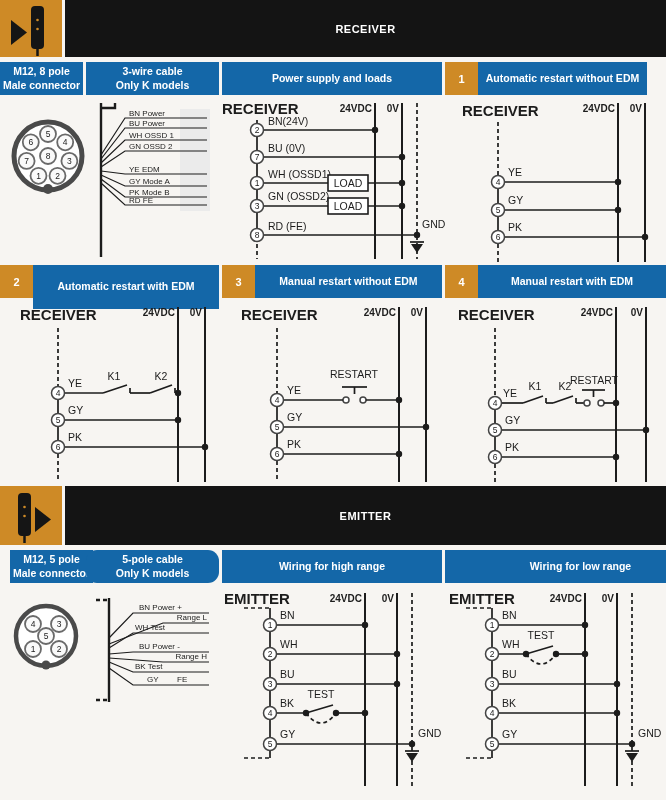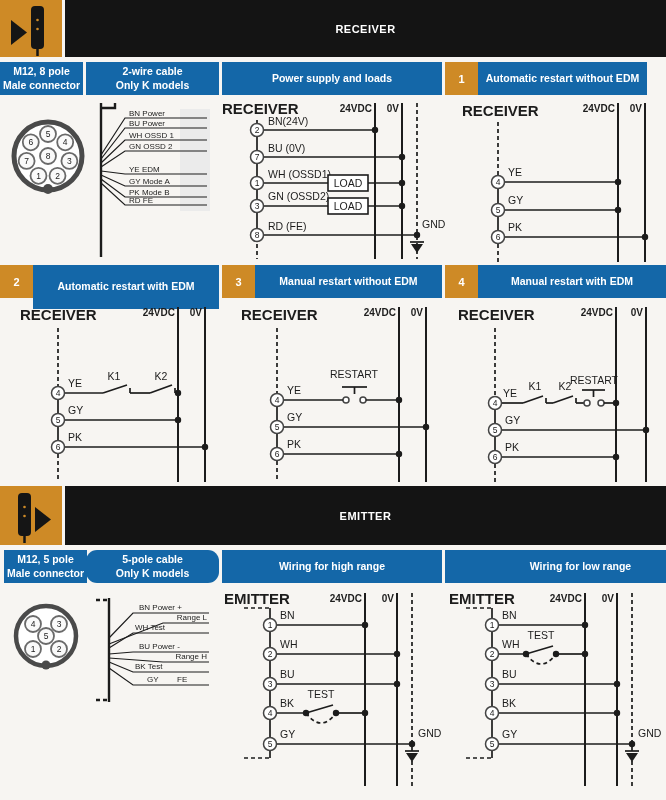--- a/index.html
+++ b/index.html
@@ -60,21 +60,21 @@
 </div>
 <div class="abs banner" style="left:65px;top:0;width:601px;height:57px;">
   <span>RECEIVER</span>
 </div>
 
 <div class="abs hdr" style="left:0;top:62px;width:83px;height:33px;">
   <div>M12, 8 pole</div>
   <div>Male connector</div>
 </div>
 <div class="abs hdr" style="left:86px;top:62px;width:133px;height:33px;">
-  <div>2-wire cable</div>
+  <div>3-wire cable</div>
   <div>Only K models</div>
 </div>
 <div class="abs hdr" style="left:222px;top:62px;width:220px;height:33px;">
   <div>Power supply and loads</div>
 </div>
 <div class="abs num" style="left:445px;top:62px;width:33px;height:33px;">
   <span>1</span>
 </div>
 <div class="abs hdr" style="left:478px;top:62px;width:169px;height:33px;">
   <div>Automatic restart without EDM</div>
@@ -372,21 +372,21 @@
     <line x1="24.5" y1="50" x2="24.5" y2="57" stroke="#151515" stroke-width="2.5"></line>
     <polygon points="35,21 35,46 51,33.5" fill="#151515"></polygon>
     <circle cx="24.5" cy="21" r="1.3" fill="#CE8A26"></circle>
     <circle cx="24.5" cy="30" r="1.3" fill="#CE8A26"></circle>
   </svg>
 </div>
 <div class="abs banner" style="left:65px;top:486px;width:601px;height:59px;">
   <span>EMITTER</span>
 </div>
 
-<div class="abs hdr" style="left:4px;top:550px;width:83px;height:33px;text-align:center;">
+<div class="abs hdr" style="left:10px;top:550px;width:83px;height:33px;text-align:center;">
   <div>M12, 5 pole</div>
   <div>Male connector</div>
 </div>
 <div class="abs hdr" style="left:86px;top:550px;width:133px;height:33px;border-radius:11px;">
   <div>5-pole cable</div>
   <div>Only K models</div>
 </div>
 <div class="abs hdr" style="left:222px;top:550px;width:220px;height:33px;">
   <div>Wiring for high range</div>
 </div>

